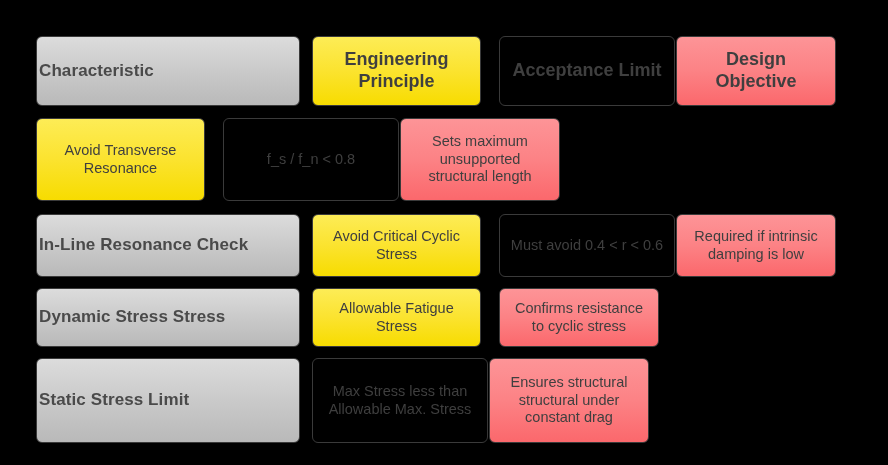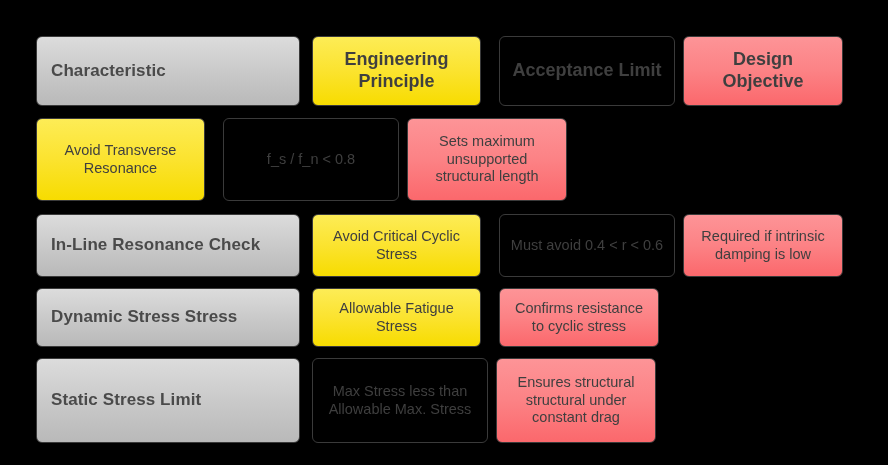--- a/index.html
+++ b/index.html
@@ -36,40 +36,40 @@
     display: flex;
     align-items: center;
     color: #404040;
     line-height: 1.22;
     overflow: hidden;
   }
 
   
   .col-characteristic { width: 264px; margin-right: 12px; }
   .col-principle      { width: 169px; margin-right: 18px; }
-  .col-limit          { width: 176px; margin-right: 8px; }
+  .col-limit          { width: 176px; margin-right: 1px; }
   .col-objective      { width: 160px; }
 
   
   .row-head { height: 70px; margin-bottom: 12px; }
   .row-0    { height: 83px; margin-bottom: 13px; }
   .row-1    { height: 63px; margin-bottom: 11px; }
   .row-2    { height: 59px; margin-bottom: 11px; }
   .row-3    { height: 85px; }
 
   
   .fill-gray   { background: linear-gradient(180deg, #dcdcdc 0%, #c8c8c8 55%, #b9b9b9 100%); }
   .fill-yellow { background: linear-gradient(180deg, #fdec56 0%, #fbe32f 50%, #f7dc00 100%); }
   .fill-orange { background: linear-gradient(180deg, #fcb96e 0%, #fba košt 0%, #fbab55 50%, #f79541 100%); }
   .fill-red    { background: linear-gradient(180deg, #fd9497 0%, #fc8285 50%, #fb686c 100%); }
 
   
   .cell.characteristic {
     justify-content: flex-start;
-    padding: 0 14px;
+    padding: 0 2px;
     font-weight: bold;
     font-size: 17px;
     color: #4a4a4a;
     letter-spacing: 0.1px;
   }
   .row-head .cell.characteristic { font-size: 17px; }
 
   
   .row-head .cell.coloured {
     justify-content: center;

